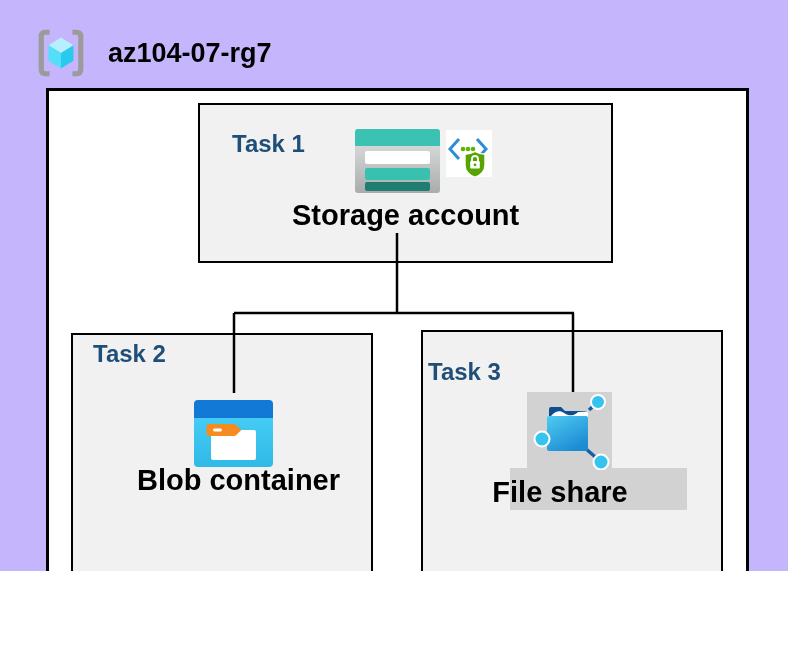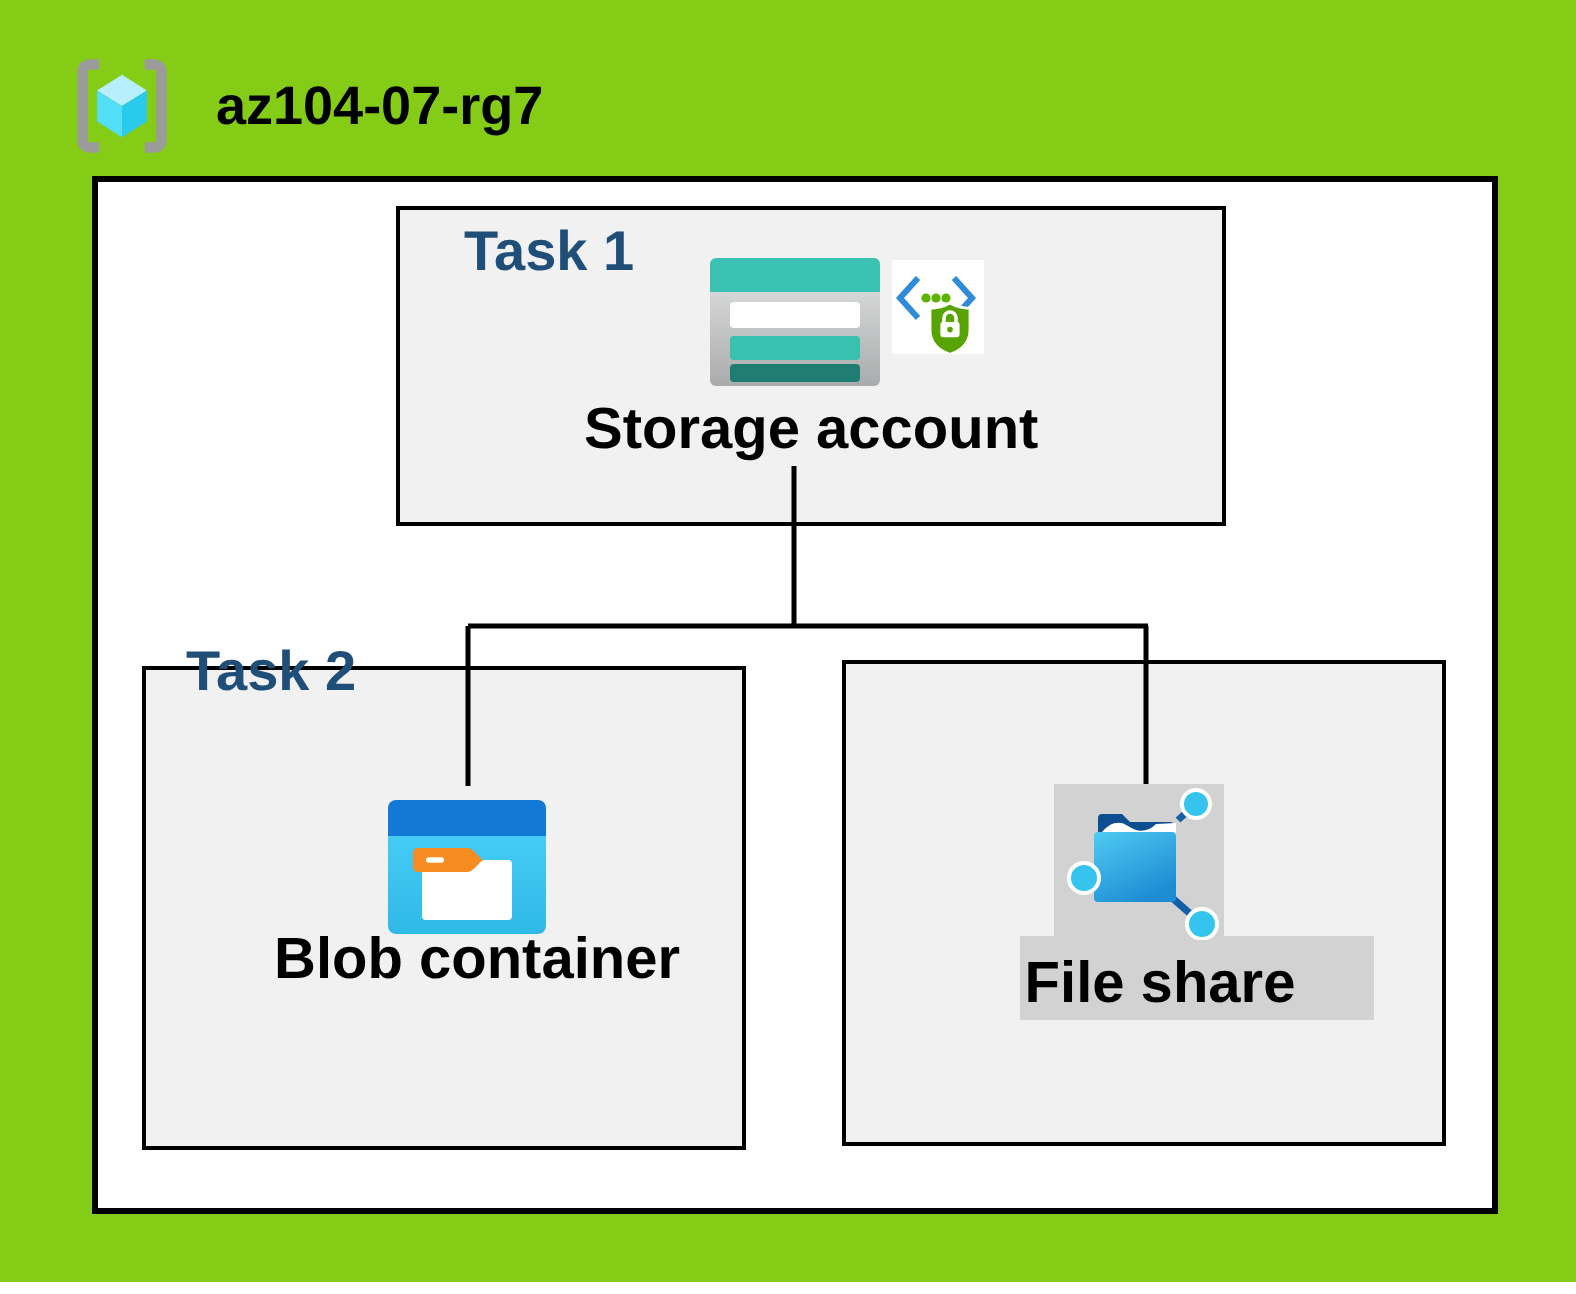--- a/index.html
+++ b/index.html
@@ -1,47 +1,47 @@
 <!DOCTYPE html>
 <html><head>
 <meta charset="utf-8">
 <style>
   html,body { margin:0; padding:0; background:#ffffff; }
   #canvas {
-    position:relative; width:788px; height:641px; background:#84cc16;
+    position:relative; width:788px; height:571px; background:#c4b5fd;
     font-family:"Liberation Sans", sans-serif; overflow:hidden;
   }
   .abs { position:absolute; }
   .rg-title {
     left:108px; top:38px; font-size:27px; font-weight:bold; color:#000000;
     letter-spacing:0px; white-space:nowrap;
   }
   .outer-box {
     left:46px; top:88px; width:703px; height:519px;
     border:3px solid #000000; background:#ffffff; box-sizing:border-box;
   }
   .task-box {
     background:#F1F1F1; border:2px solid #000000; box-sizing:border-box;
   }
   #task1-box { left:198px; top:103px; width:415px; height:160px; }
   #task2-box { left:71px;  top:333px; width:302px; height:242px; }
   #task3-box { left:421px; top:330px; width:302px; height:243px; }
   .task-label {
-    font-size:28px; font-weight:bold; color:#1F4E79; white-space:nowrap;
+    font-size:24px; font-weight:bold; color:#1F4E79; white-space:nowrap;margin-top:20px;
   }
   #task1-label { left:232px; top:110px; }
   #task2-label { left:93px;  top:320px; }
   #task3-label { left:428px; top:338px; }
   .item-label {
     width:200px; text-align:center; font-size:29px; font-weight:bold;
     color:#000000; white-space:nowrap;
   }
   #storage-label { left:292px; top:199px; }
   #blob-label    { left:137px; top:464px; }
-  #fileshare-label { left:480px; top:476px; }
+  #fileshare-label { left:460px; top:476px; }
   #connector-svg { left:0; top:0; width:788px; height:647px; pointer-events:none; }
   #rg-icon        { left:34px;  top:26px;  width:54px; height:54px; }
   #storage-icon   { left:355px; top:129px; width:85px; height:64px; }
   #sas-icon       { left:446px; top:130px; width:46px; height:47px; }
   #blob-icon      { left:194px; top:400px; width:79px; height:67px; }
   #fileshare-icon { left:527px; top:392px; width:85px; height:78px; }
   #fileshare-label-bg {
     left:510px; top:468px; width:177px; height:42px; background:#D2D2D2;
   }
 </style>
@@ -67,20 +67,21 @@
 
   <svg id="connector-svg" class="abs">
     <line x1="397" y1="233" x2="397" y2="314" stroke="#000000" stroke-width="2.5"></line>
     <line x1="234" y1="313" x2="574" y2="313" stroke="#000000" stroke-width="2.5"></line>
     <line x1="234" y1="313" x2="234" y2="393" stroke="#000000" stroke-width="2.5"></line>
     <line x1="573" y1="313" x2="573" y2="393" stroke="#000000" stroke-width="2.5"></line>
   </svg>
 
   <div id="task1-label" class="abs task-label">Task 1</div>
   <div id="task2-label" class="abs task-label">Task 2</div>
+  <div id="task3-label" class="abs task-label">Task 3</div>
 
   <svg id="storage-icon" class="abs" viewBox="0 0 85 64">
     <defs>
       <linearGradient id="sg" x1="0" y1="0" x2="0" y2="1">
         <stop offset="0" stop-color="#E6E6E6"></stop>
         <stop offset="1" stop-color="#A9ABAC"></stop>
       </linearGradient>
     </defs>
     <rect x="0" y="0" width="85" height="64" rx="3" fill="url(#sg)"></rect>
     <path d="M3,0 h79 a3,3 0 0 1 3,3 v14 h-85 v-14 a3,3 0 0 1 3,-3 z" fill="#3BC2B2"></path>

